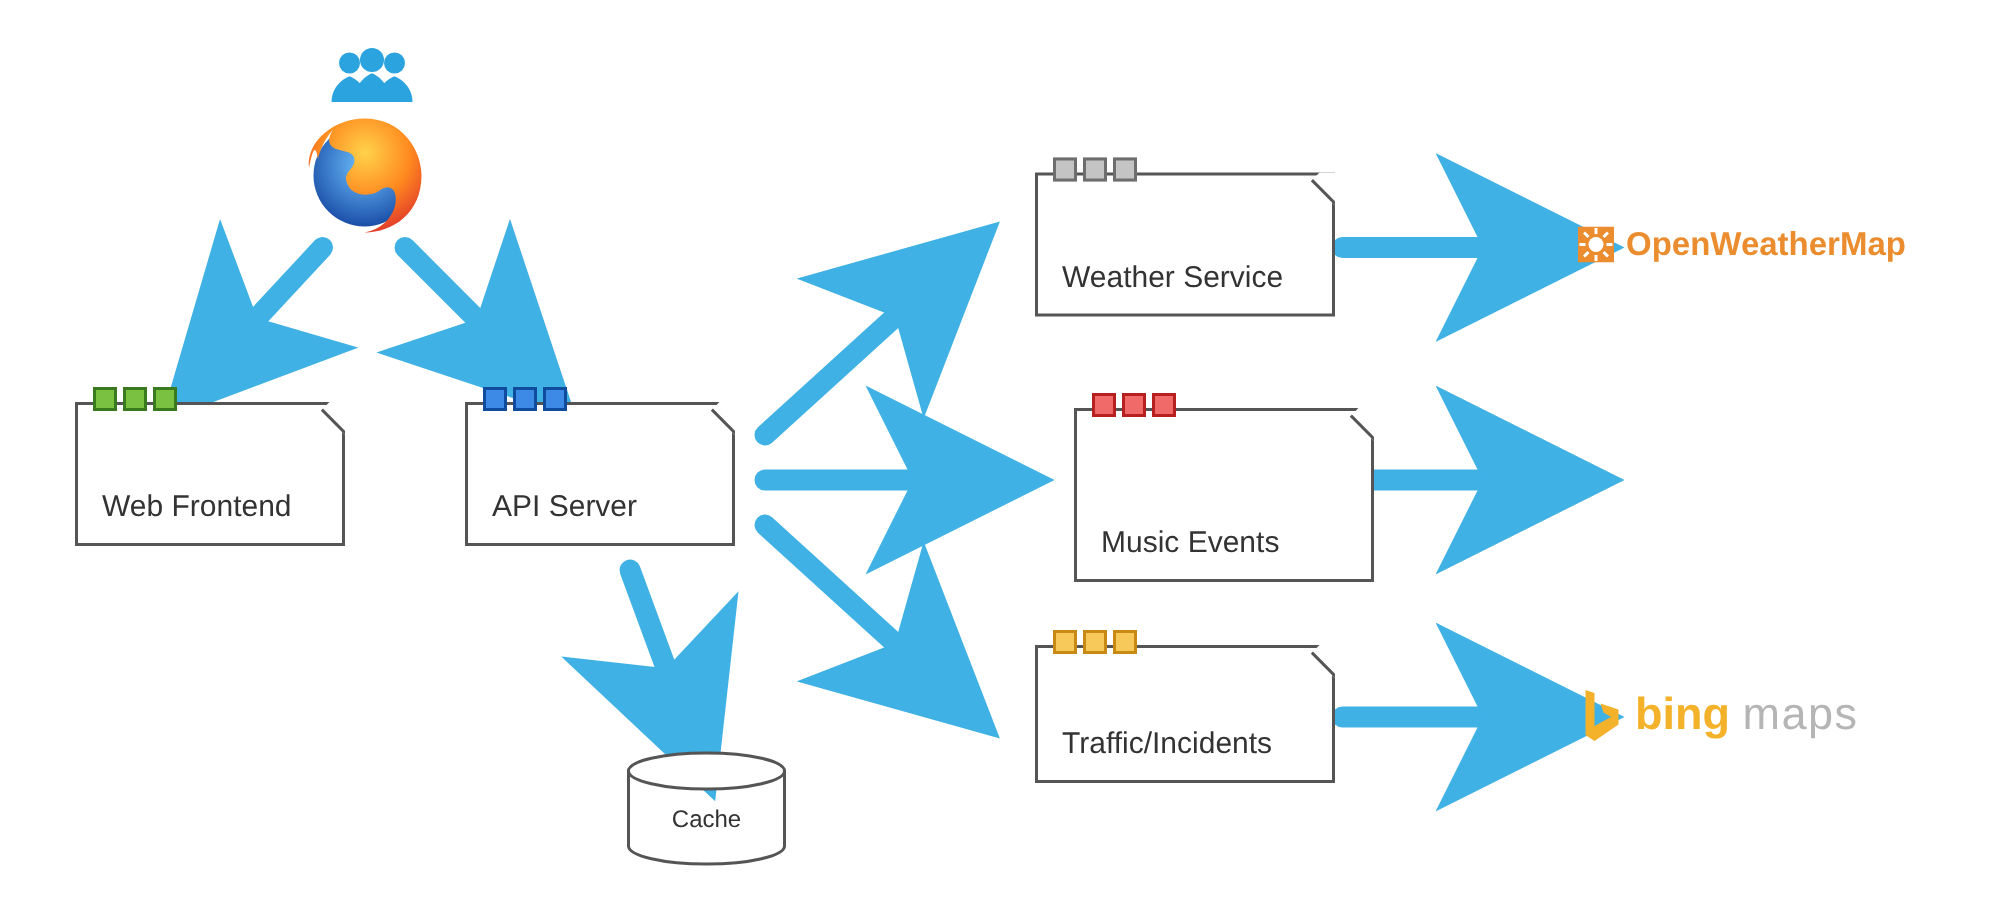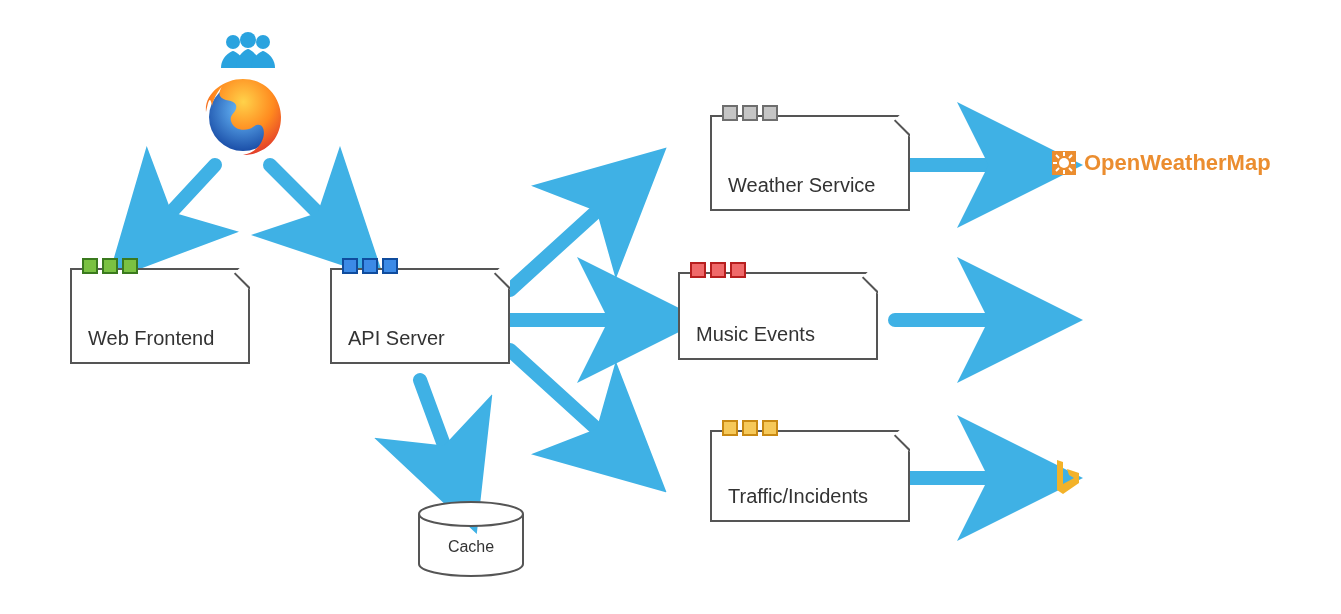--- a/index.html
+++ b/index.html
@@ -21,21 +21,20 @@
     left: 0; top: 0;
     width: 1341px;
     height: 614px;
     pointer-events: none;
   }
   .component {
     position: absolute;
     border: 2px solid #555;
     background: #fff;
     box-sizing: border-box;
-    margin-left: 20px;
   }
   .component .tabs {
     position: absolute;
     top: -12px;
     left: 10px;
     display: flex;
     gap: 4px;
   }
   .component .tabs .tab {
     width: 16px;
@@ -200,21 +199,21 @@
   <div class="component" style="left:690px; top:115px; width:200px; height:96px;">
     <div class="tabs">
       <div class="tab" style="border-color:#6e6e6e; background:#c4c4c4;"></div>
       <div class="tab" style="border-color:#6e6e6e; background:#c4c4c4;"></div>
       <div class="tab" style="border-color:#6e6e6e; background:#c4c4c4;"></div>
     </div>
     <div class="corner"></div>
     <div class="label">Weather Service</div>
   </div>
 
-  <div class="component" style="left:658px; top:272px; width:200px; height:88px;">
+  <div class="component" style="left:716px; top:272px; width:200px; height:116px;">
     <div class="tabs">
       <div class="tab" style="border-color:#b82020; background:#f06a6a;"></div>
       <div class="tab" style="border-color:#b82020; background:#f06a6a;"></div>
       <div class="tab" style="border-color:#b82020; background:#f06a6a;"></div>
     </div>
     <div class="corner"></div>
     <div class="label">Music Events</div>
   </div>
 
   <div class="component" style="left:690px; top:430px; width:200px; height:92px;">
@@ -253,15 +252,19 @@
       </g>
     </svg>
     <span>OpenWeatherMap</span>
   </div>
 
 
   <div class="ext-logo bing" style="left:1052px; top:458px;">
     <svg width="30" height="38" viewBox="0 0 30 38">
       <path d="M5,2 L11,4 L11,26 L22,20 L17,17 L15,11 L27,15 L27,25 L11,36 L5,32 Z" fill="#f3b229"></path>
     </svg>
+    <span>
+      <span class="b">bing</span>
+      <span class="maps">maps</span>
+    </span>
   </div>
 
 </div>
 
 </body></html>

